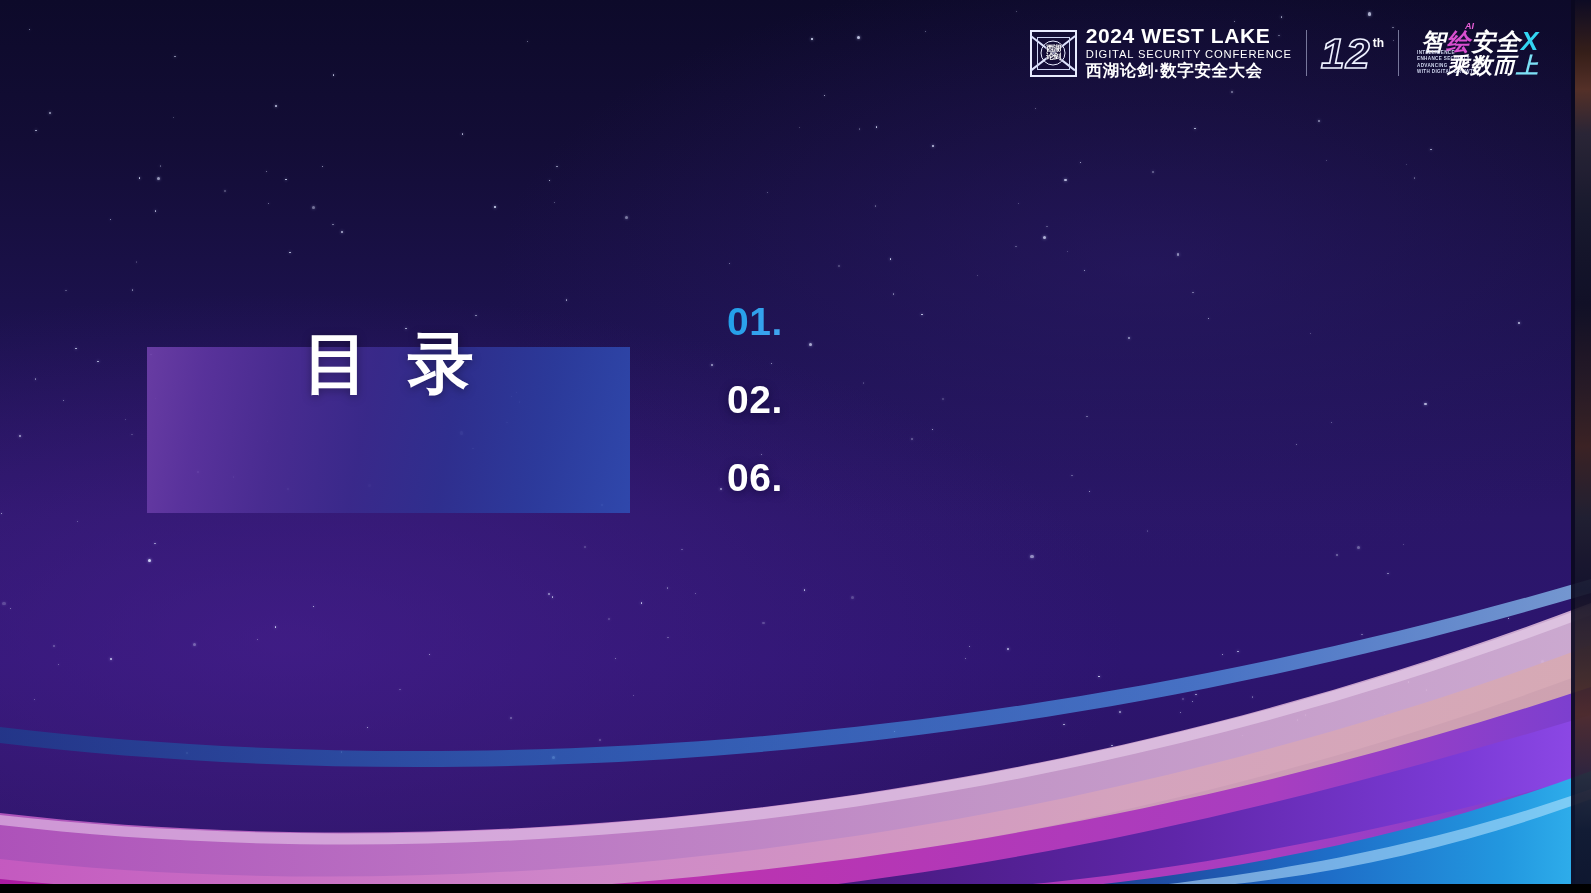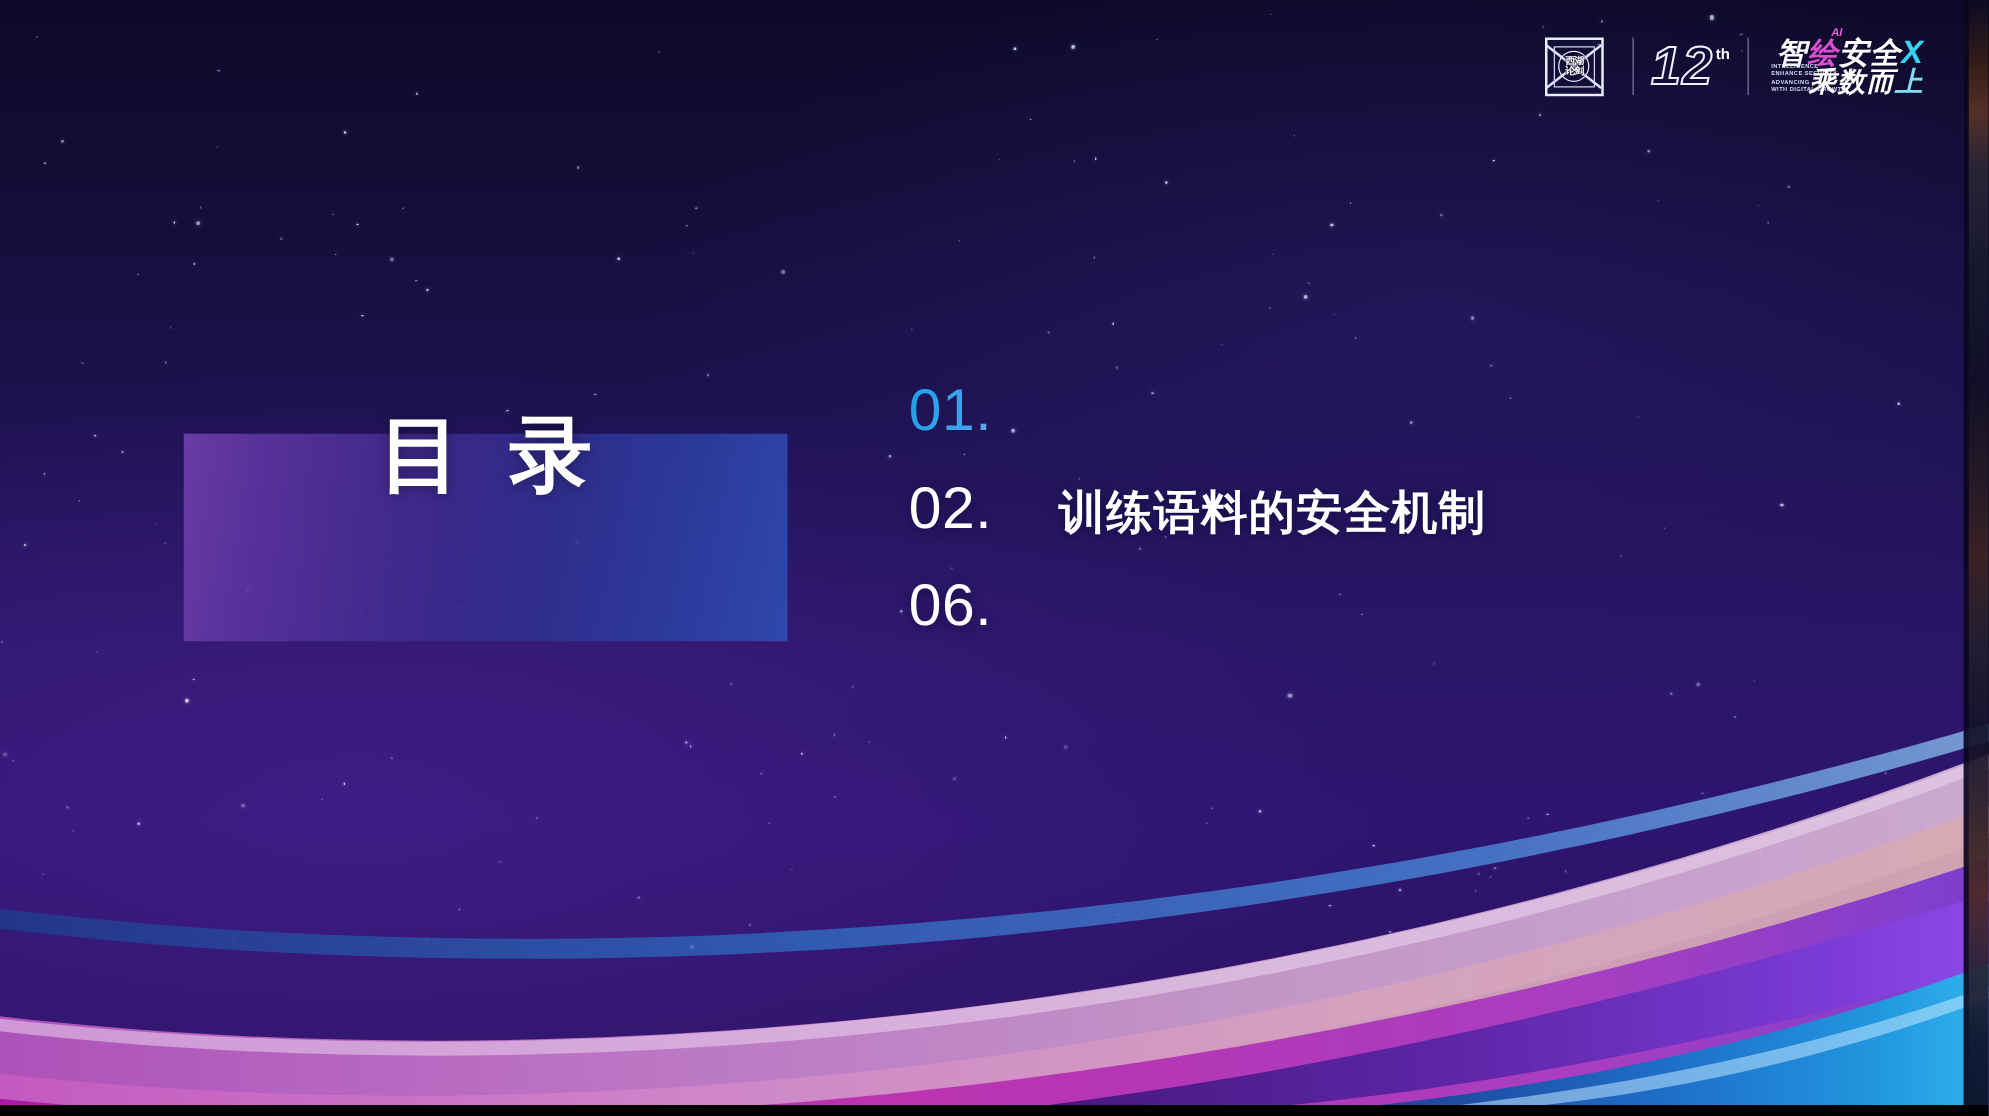--- a/index.html
+++ b/index.html
@@ -77,21 +77,21 @@
     line-height:1.35; margin-top:6px; padding-left:4px;
   }
 
   
   .agenda { position:absolute; left:727px; top:300px; z-index:25; }
   .agenda-item {
     display:flex; align-items:baseline;
     height:78px;
   }
   .agenda-num {
-    font-size:47px; font-weight:normal; letter-spacing:.5px;
+    font-size:39px; font-weight:bold; letter-spacing:.5px;
     width:120px; flex:0 0 120px;
   }
   .agenda-label {
     font-size:37px; font-weight:bold; letter-spacing:1px;
     white-space:nowrap;
   }
   .grad-text {
     background:linear-gradient(90deg,#29a8ec 0%,#3ea7ef 20%,#7fa6f0 48%,#c79ce0 74%,#f0b9dd 100%);
     -webkit-background-clip:text; background-clip:text;
     -webkit-text-fill-color:transparent; color:transparent;
@@ -449,39 +449,43 @@
   </div>
 
   <div class="agenda">
 
     <div class="agenda-item">
       <span class="agenda-num grad-num">01.</span>
     </div>
 
     <div class="agenda-item">
       <span class="agenda-num white-text">02.</span>
-      <span class="agenda-label white-text">训练语料的安全机制</span>
     </div>
 
     <div class="agenda-item">
       <span class="agenda-num white-text">06.</span>
     </div>
 
   </div>
 
   <div class="header-logo">
 
     <div class="emblem">
       <span class="sw a"></span>
       <span class="sw b"></span>
       <span class="inner-sq"></span>
       <span class="circ"></span>
       <span class="glyph">西湖<br>论剑</span>
     </div>
 
+    <div class="conf-text">
+      <div class="conf-l1">2024 WEST LAKE</div>
+      <div class="conf-l2">DIGITAL SECURITY CONFERENCE</div>
+      <div class="conf-l3">西湖论剑·数字安全大会</div>
+    </div>
 
     <div class="divider-v"></div>
 
     <div class="anniv">
       <span class="anniv-num">12</span>
       <span class="anniv-th">th</span>
     </div>
 
     <div class="divider-v"></div>
 

